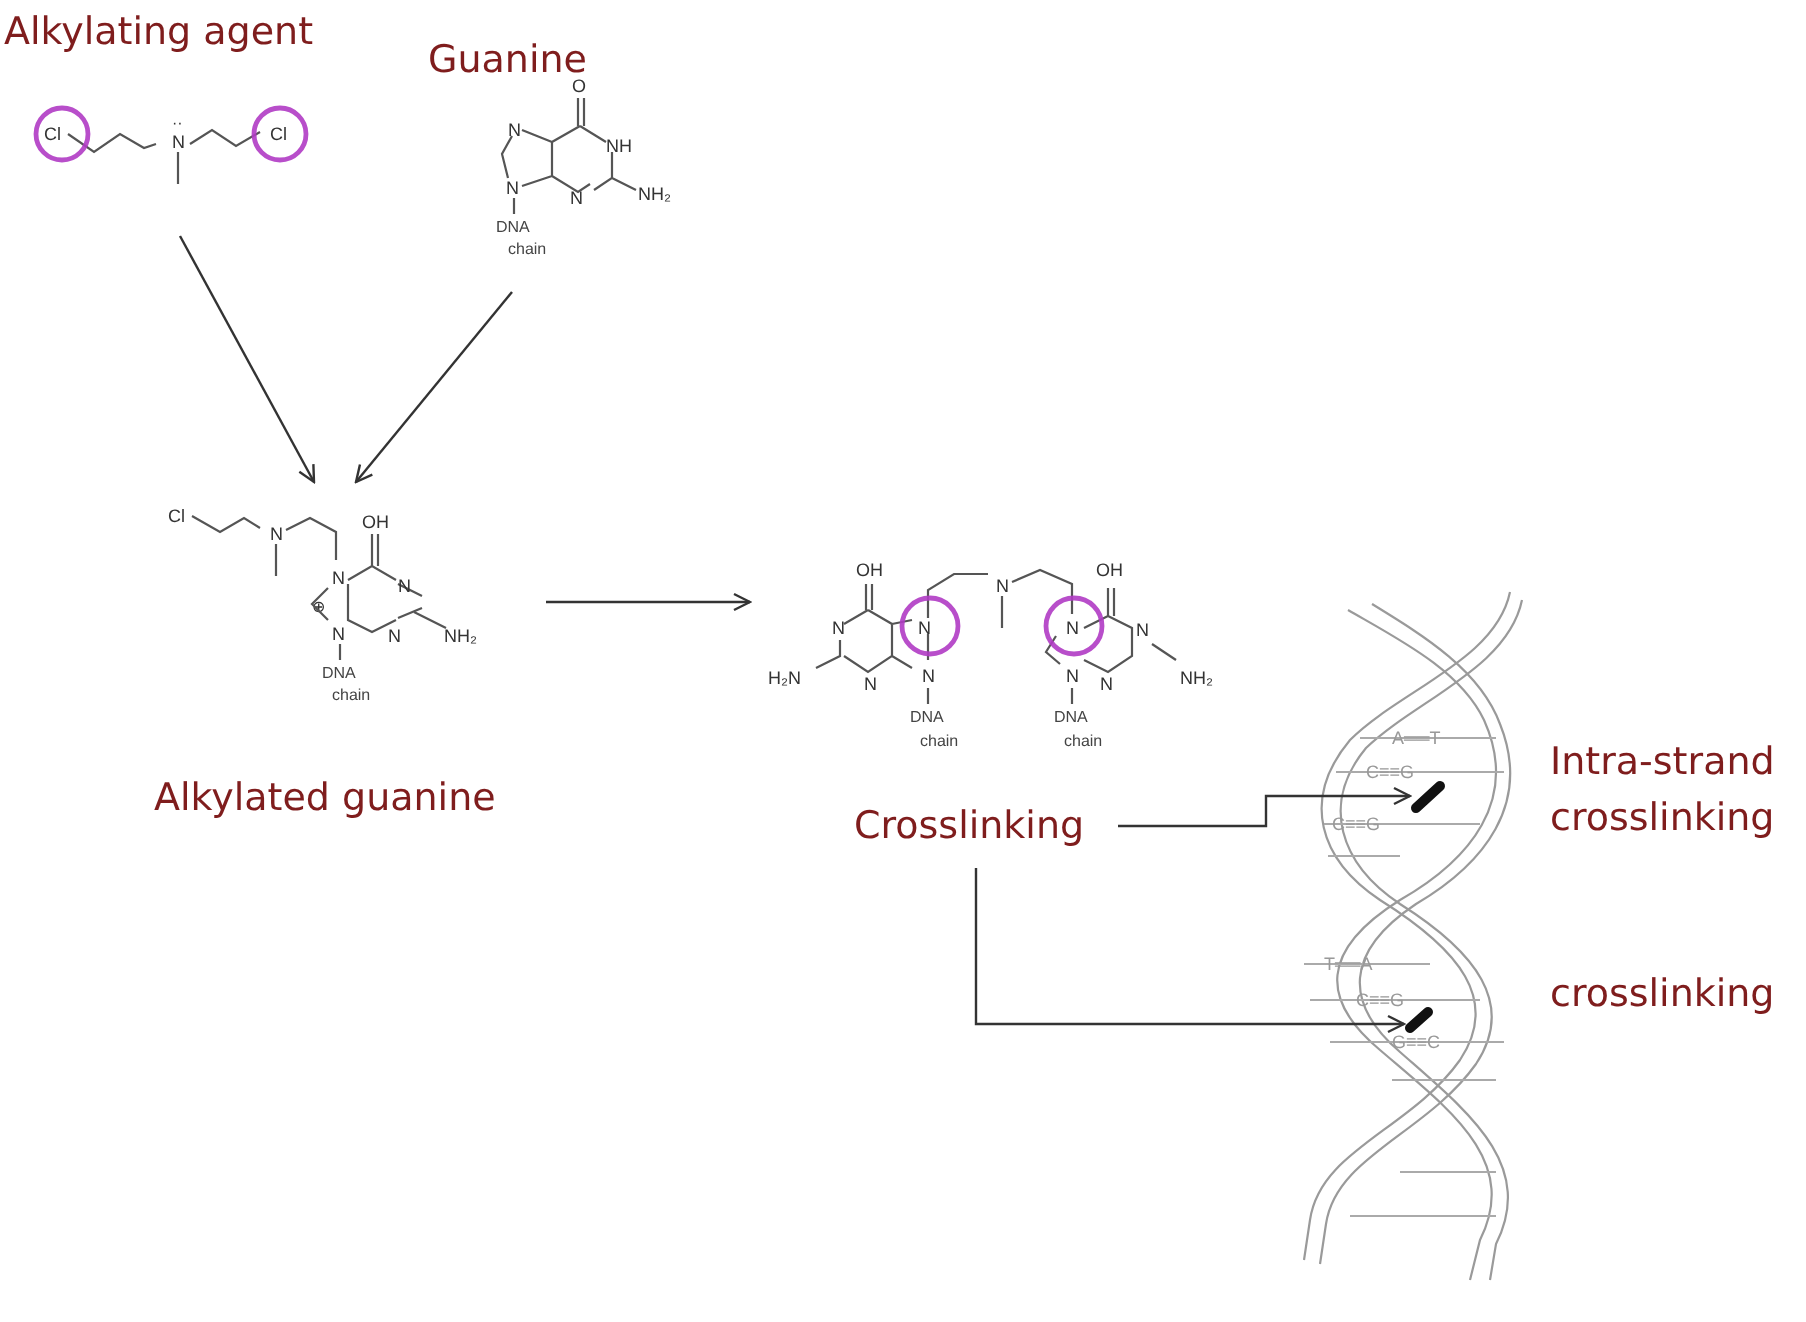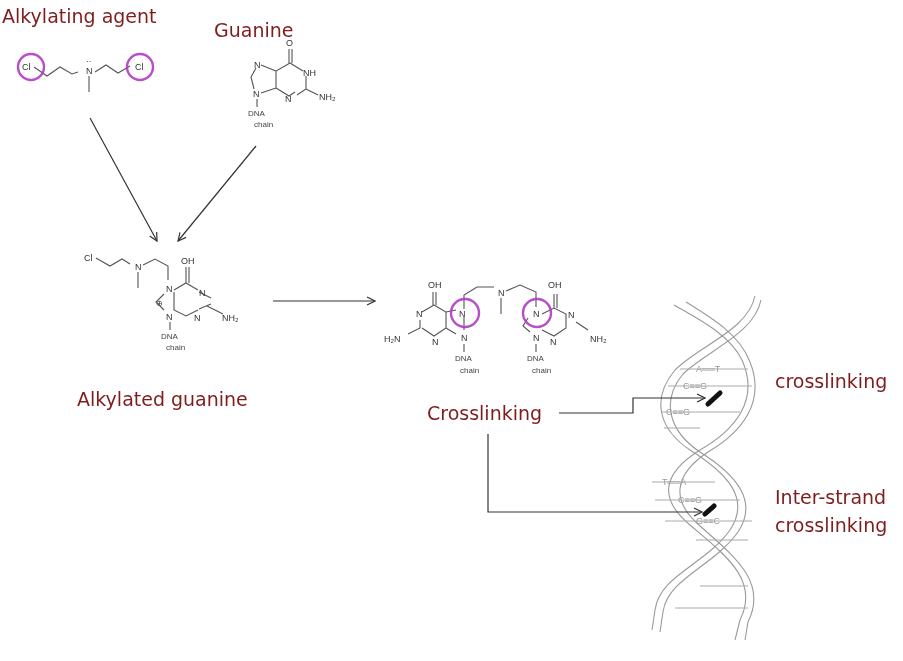--- a/index.html
+++ b/index.html
@@ -19,24 +19,24 @@
   .mark { stroke: #111; stroke-width: 5; stroke-linecap: round; }
 </style>
 </head>
 <body>
 
 <div class="label big" style="left:2px;top:5px;">Alkylating agent</div>
 <div class="label big" style="left:214px;top:3px;margin-top:16px;">Guanine</div>
 <div class="label big" style="left:77px;top:388px;">Alkylated guanine</div>
 <div class="label big" style="left:427px;top:402px;">Crosslinking</div>
 <div class="label big" style="left:775px;top:367px;line-height:28px;">
+  <div>Intra-strand</div>
   <div>crosslinking</div>
 </div>
 <div class="label big" style="left:775px;top:483px;line-height:28px;">
-  <div>Inter-strand</div>
   <div>crosslinking</div>
 </div>
 
 <svg width="903" height="661" viewBox="0 0 903 661">
   <defs>
     <marker id="ah" markerWidth="10" markerHeight="10" refX="9" refY="5" orient="auto" markerUnits="userSpaceOnUse">
       <path d="M1,1 L9,5 L1,9" fill="none" stroke="#333" stroke-width="1.2"></path>
     </marker>
   </defs>
 

